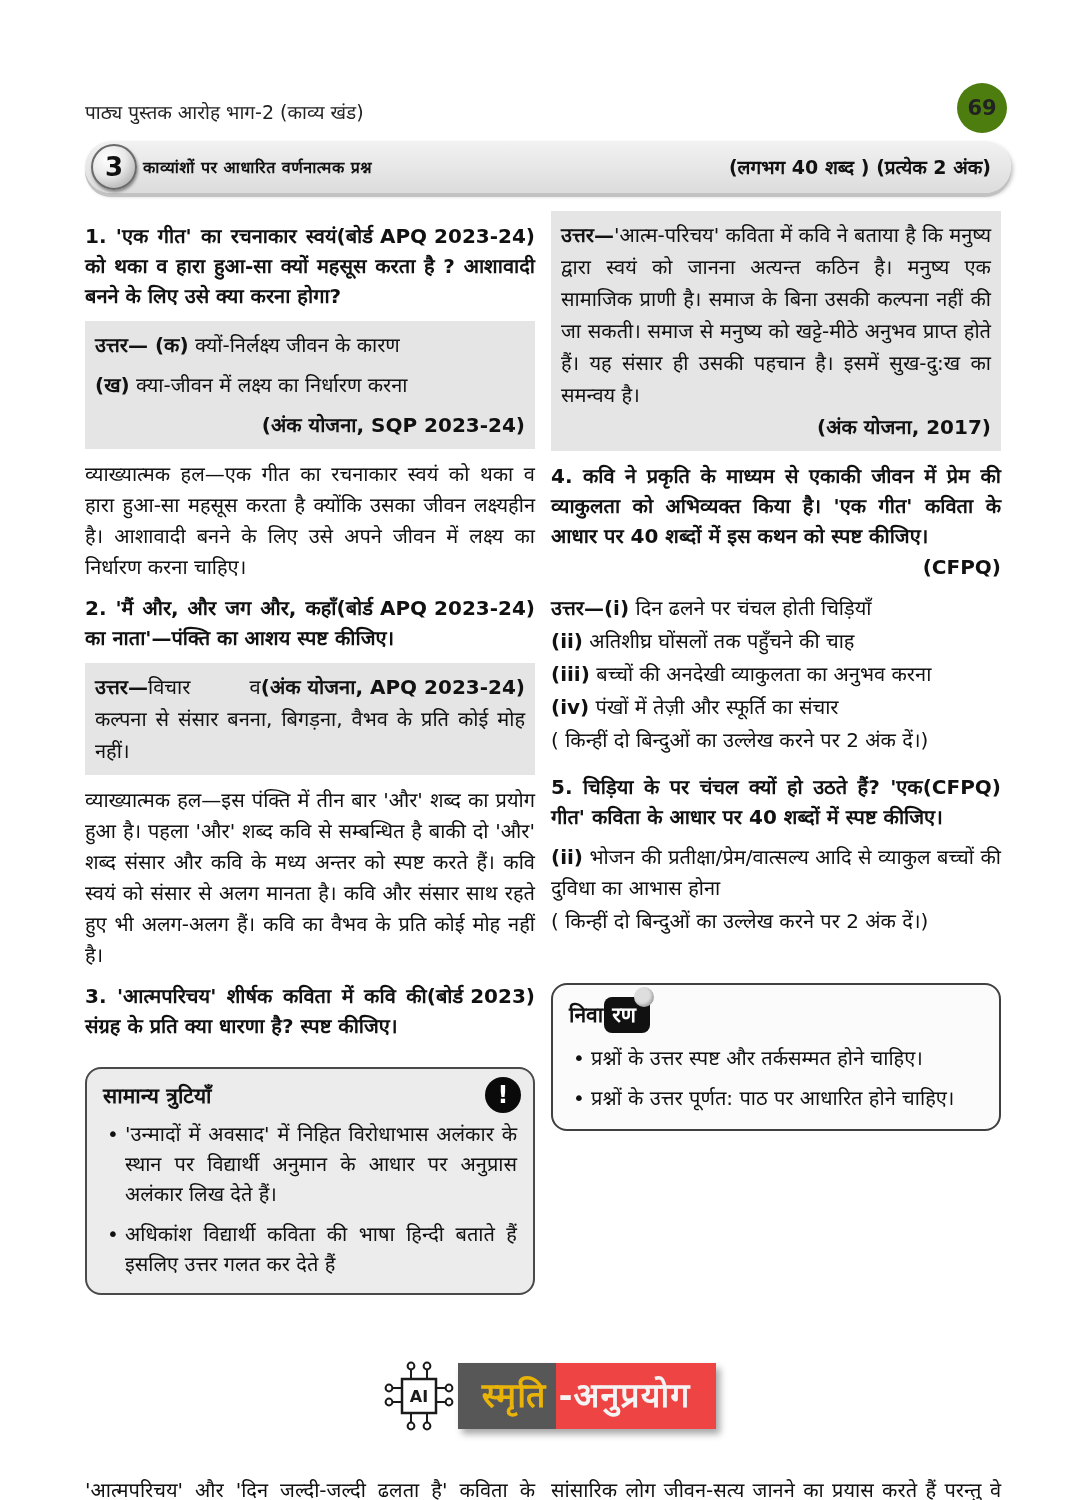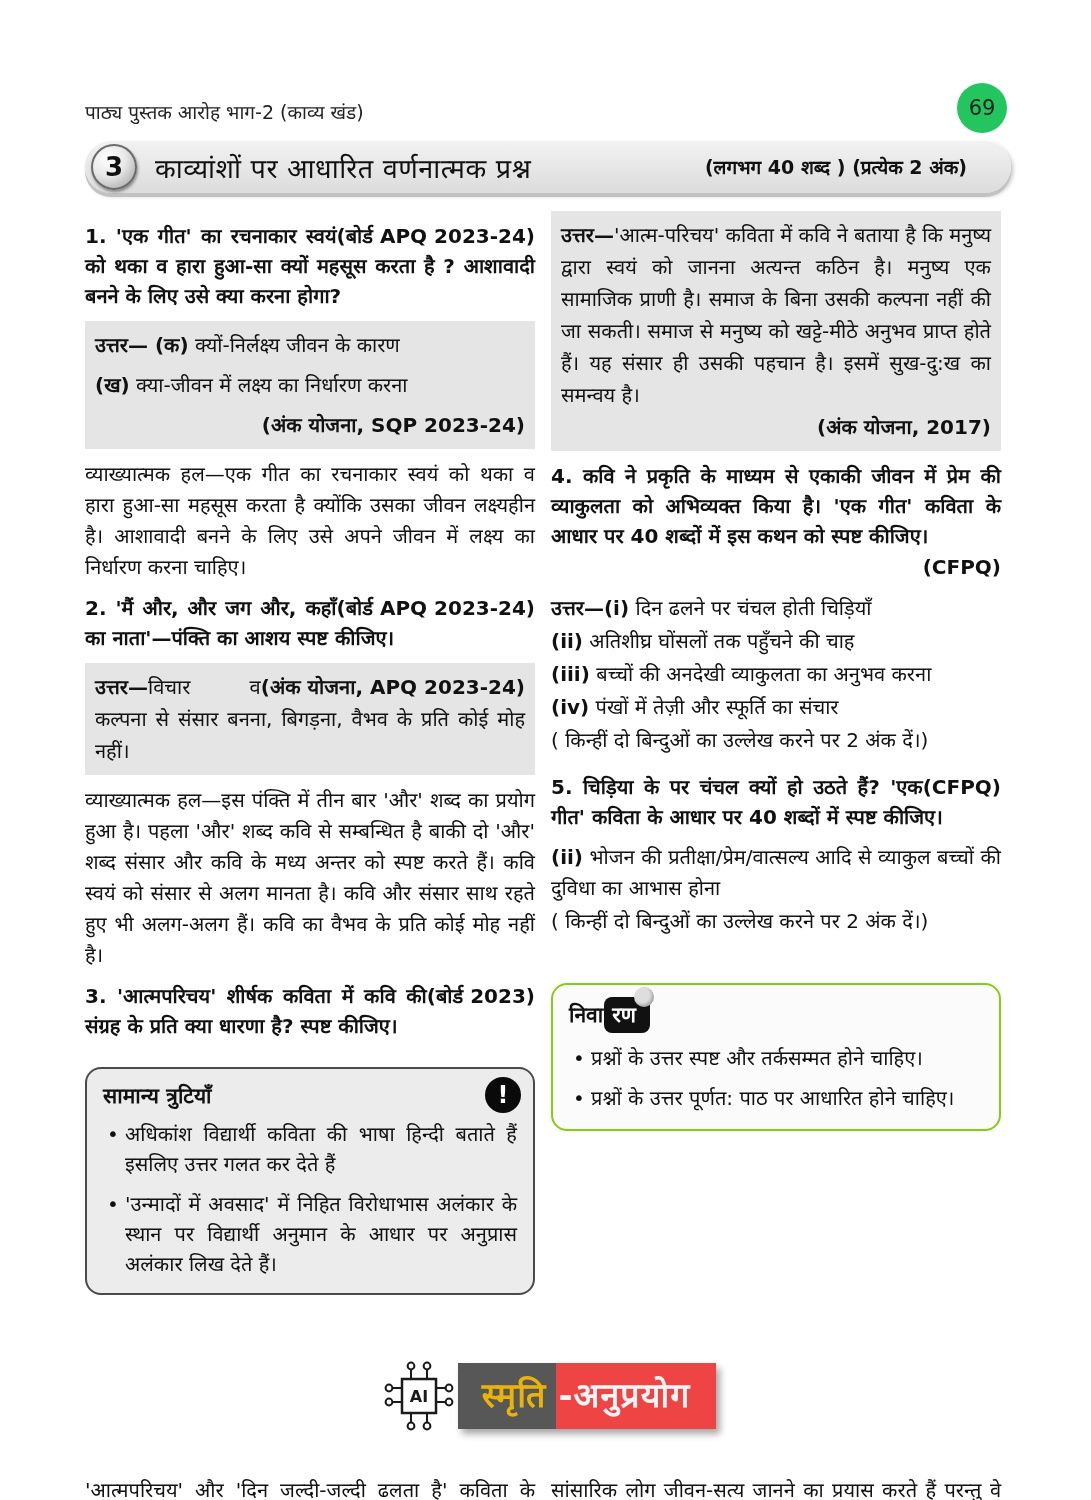--- a/index.html
+++ b/index.html
@@ -11,42 +11,42 @@
     overflow:hidden;
   }
   .page { width:1091px; height:1156px; padding:85px 80px 8px 85px; position:relative; }
 
   
   .hdr-row { position:relative; height:52px; }
   .hdr-title { font-size:19px; color:#222; padding-top:14px; }
   .page-badge {
     position:absolute; right:4px; top:-2px;
     width:50px; height:50px; border-radius:50%;
-    background:#22c55e; display:flex; align-items:center; justify-content:center;
-    font-size:21px; color:#222;
+    background:#4d7c0f; display:flex; align-items:center; justify-content:center;
+    font-size:21px; color:#222;font-weight:bold;
   }
 
   
   .banner {
     position:relative; margin-top:4px; height:52px;
     background:linear-gradient(#f2f2f2, #dcdcdc);
     border-radius:26px;
     box-shadow:0 4px 0 #c2c2c2, 2px 3px 4px rgba(0,0,0,.25);
     display:flex; align-items:center;
   }
   .banner-num {
     width:46px; height:46px; border-radius:50%; margin-left:6px;
     background:radial-gradient(circle at 35% 30%, #ffffff 0%, #e8e8e8 45%, #9a9a9a 100%);
     border:2px solid #6b6b6b;
     display:flex; align-items:center; justify-content:center;
     font-size:26px; font-weight:bold; color:#111;
     box-shadow:1px 2px 3px rgba(0,0,0,.4);
   }
-  .banner-title { font-size:27px; font-weight:normal; margin-left:18px; letter-spacing:.5px; }
-  .banner-note { margin-left:auto; margin-right:44px; font-size:19px; font-weight:bold; }
+  .banner-title { font-size:16px; font-weight:bold; margin-left:6px; letter-spacing:.5px; }
+  .banner-note { margin-left:auto; margin-right:20px; font-size:19px; font-weight:bold; }
 
   
   .cols { display:flex; gap:16px; margin-top:18px; }
   .col { width:450px; }
 
   p.q { font-size:20px; font-weight:bold; text-align:justify; line-height:1.5; margin-top:10px; }
   p.q .src { float:right; font-weight:bold; }
   .src-block { display:block; text-align:right; font-weight:bold; font-size:20px; margin-top:4px; }
 
   .gray-box {
@@ -76,21 +76,21 @@
     width:36px; height:36px; border-radius:50%; background:#0a0a0a;
     color:#fff; font-weight:bold; font-size:24px;
     display:flex; align-items:center; justify-content:center;
   }
   .err-item, .niv-item { font-size:20px; line-height:1.5; text-align:justify; margin-top:10px; padding-left:22px; position:relative; list-style:none; }
   .err-item::before, .niv-item::before { content:"•"; position:absolute; left:4px; top:0; font-size:20px; }
 
   
   .nivaran-box {
     position:relative; margin-top:46px;
-    border:2px solid #84cc16; border-radius:16px; background:#fbfbfb;
+    border:2px solid #404040; border-radius:16px; background:#fbfbfb;
     padding:12px 16px 16px 16px;
   }
   .niv-label { font-size:21px; font-weight:bold; display:inline-block; position:relative; }
   .niv-tag {
     display:inline-block; background:#111; color:#fff; border-radius:8px;
     padding:3px 14px 5px 8px; margin-left:1px; position:relative;
   }
   .niv-dot {
     position:absolute; top:-10px; right:-4px; width:20px; height:20px; border-radius:50%;
     background:#dedede; box-shadow:inset -2px -2px 3px rgba(0,0,0,.25);
@@ -171,22 +171,22 @@
 
       <p class="q">
         <span class="src">(बोर्ड 2023)</span>
         <span>3. 'आत्मपरिचय' शीर्षक कविता में कवि की संग्रह के प्रति क्या धारणा है? स्पष्ट कीजिए।</span>
       </p>
 
       <div class="errors-box">
         <div class="excl-icon">!</div>
         <div class="errors-title">सामान्य त्रुटियाँ</div>
         <ul>
+          <li class="err-item">'उन्मादों में अवसाद' में निहित विरोधाभास अलंकार के स्थान पर विद्यार्थी अनुमान के आधार पर अनुप्रास अलंकार लिख देते हैं।</li>
           <li class="err-item">अधिकांश विद्यार्थी कविता की भाषा हिन्दी बताते हैं इसलिए उत्तर गलत कर देते हैं</li>
-          <li class="err-item">'उन्मादों में अवसाद' में निहित विरोधाभास अलंकार के स्थान पर विद्यार्थी अनुमान के आधार पर अनुप्रास अलंकार लिख देते हैं।</li>
         </ul>
       </div>
 
     </div>
 
     <div class="col">
 
       <div class="gray-box" style="margin-top:0;">
         <b>उत्तर—</b><span>'आत्म-परिचय' कविता में कवि ने बताया है कि मनुष्य द्वारा स्वयं को जानना अत्यन्त कठिन है। मनुष्य एक सामाजिक प्राणी है। समाज के बिना उसकी कल्पना नहीं की जा सकती। समाज से मनुष्य को खट्टे-मीठे अनुभव प्राप्त होते हैं। यह संसार ही उसकी पहचान है। इसमें सुख-दु:ख का समन्वय है।</span>
         <span class="src-own">(अंक योजना, 2017)</span>

